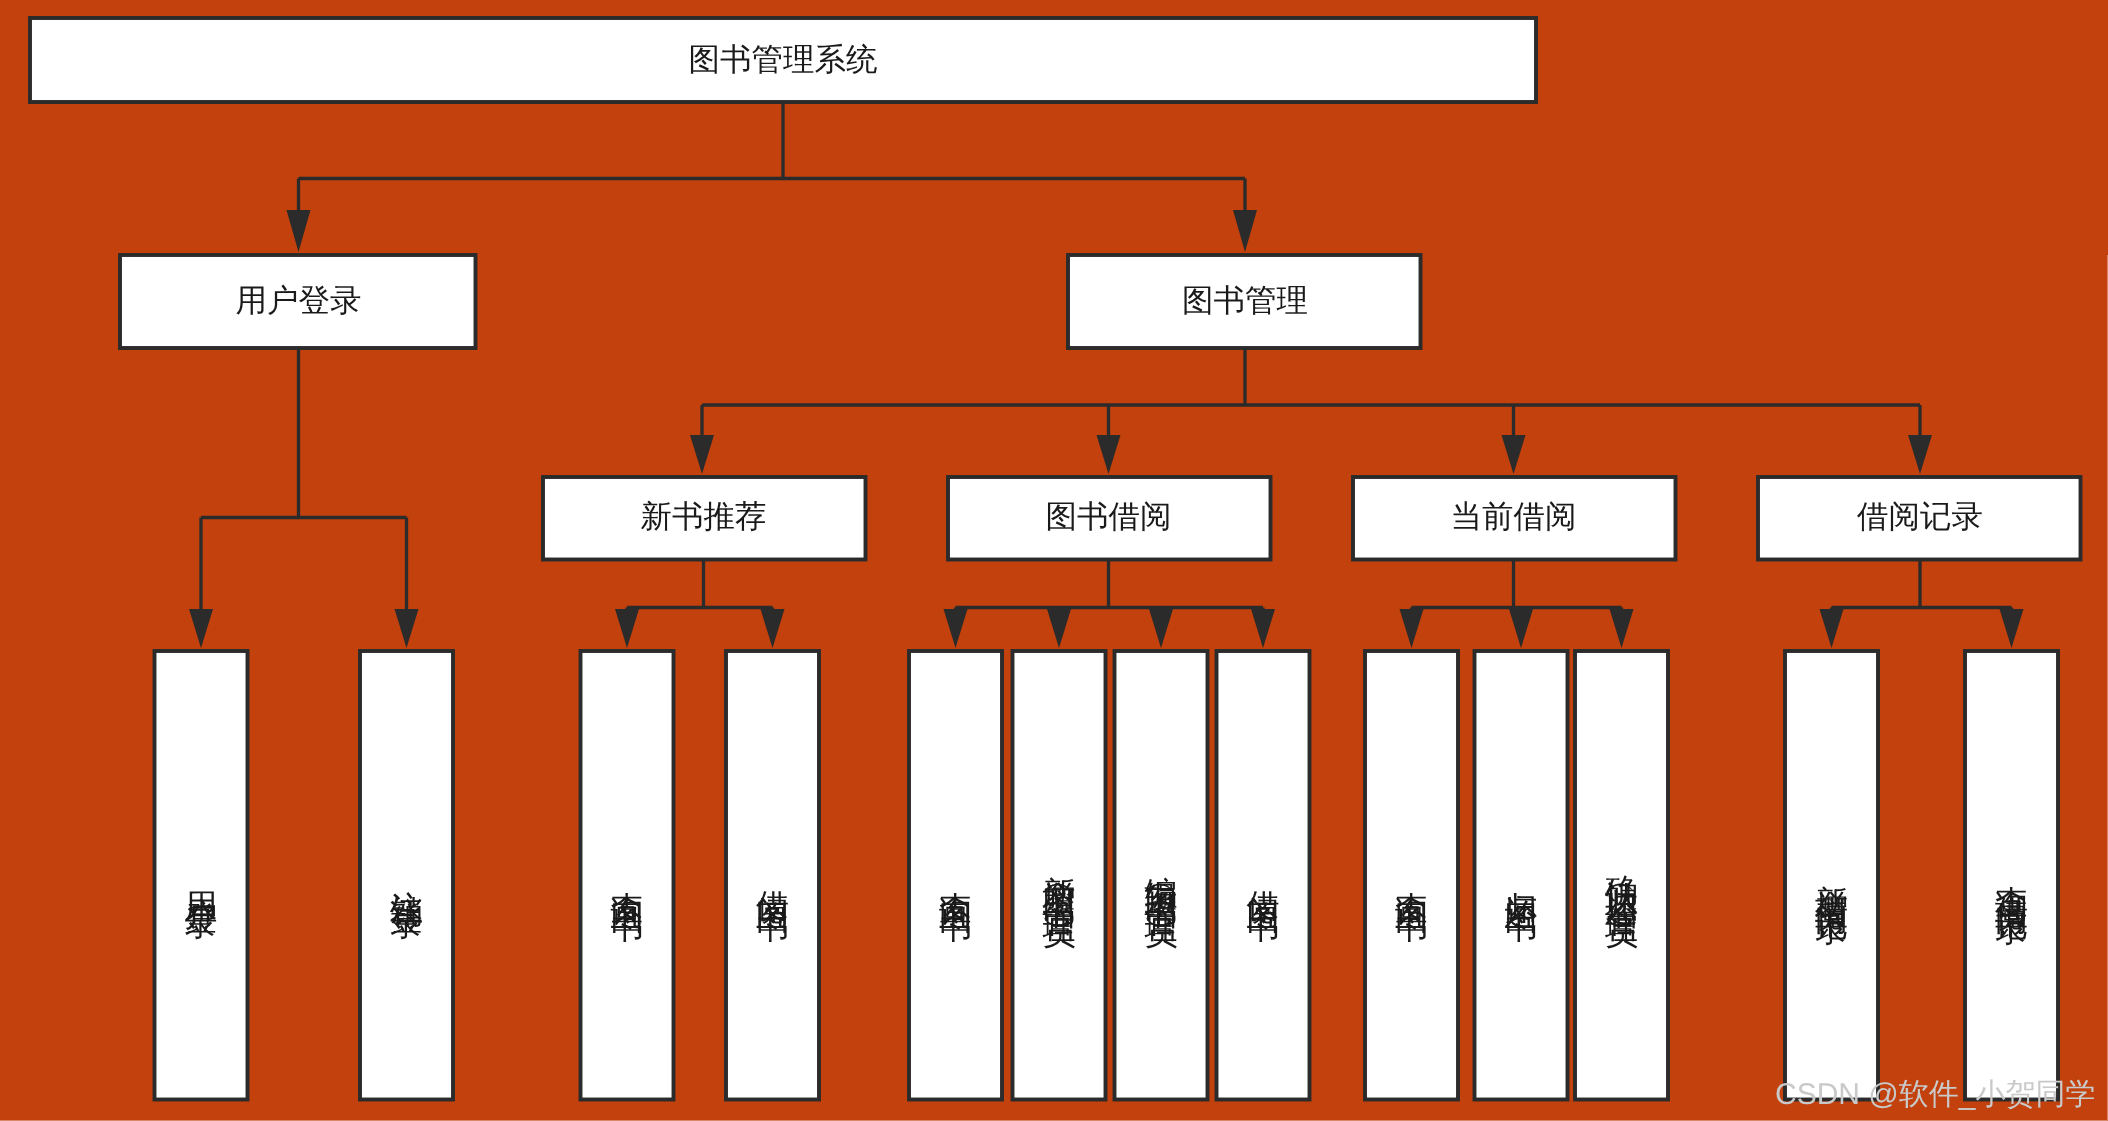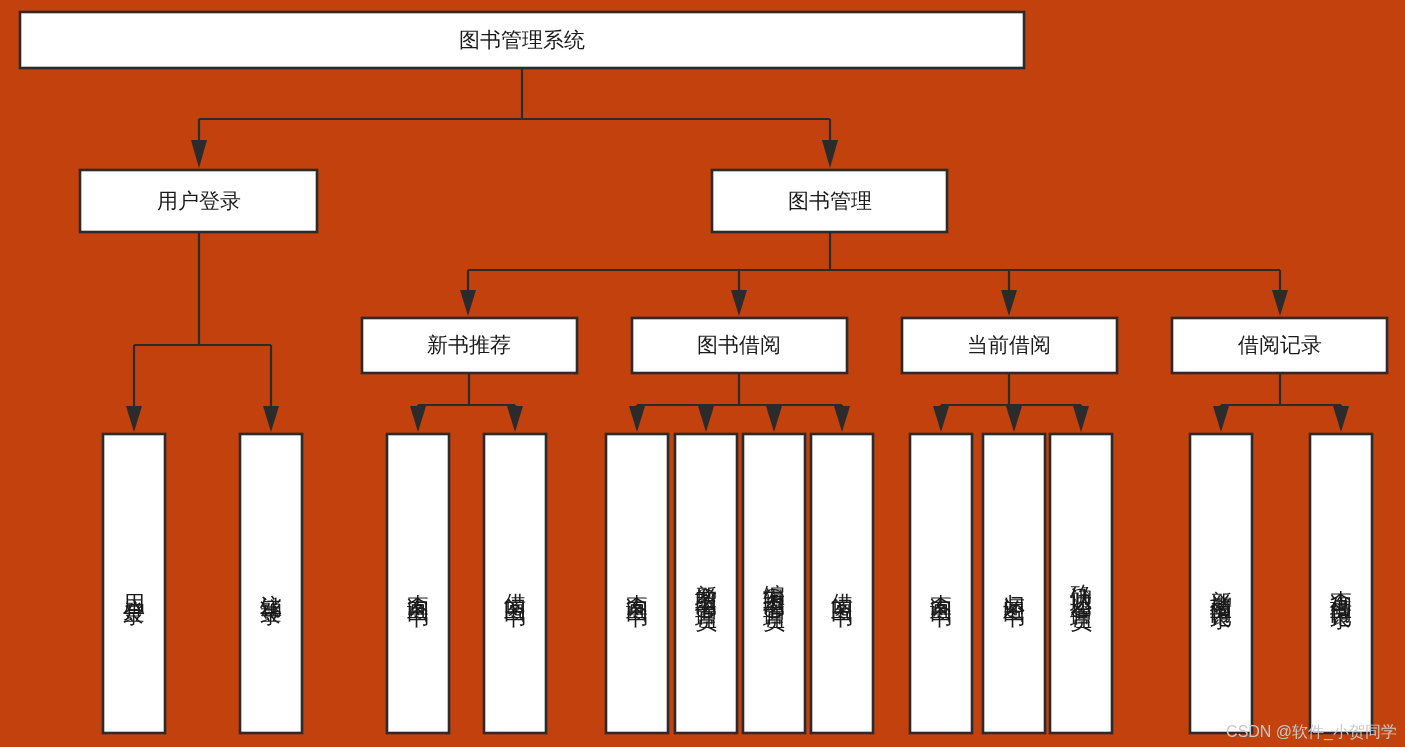--- a/index.html
+++ b/index.html
@@ -62,21 +62,21 @@
     display: flex;
     align-items: center;
     justify-content: center;
     pointer-events: none;
   }
   .watermark {
     position: absolute;
     right: 8px;
     bottom: 4px;
     font-family: "Liberation Sans", "DejaVu Sans", sans-serif;
-    font-size: 16px;
+    font-size: 20px;
     color: #c9c9c9;
     white-space: nowrap;
   }
 </style>
 </head>
 <body>
 
 <div id="diagram-root">
 
   <svg id="tree-svg" viewBox="0 0 1405 747">

